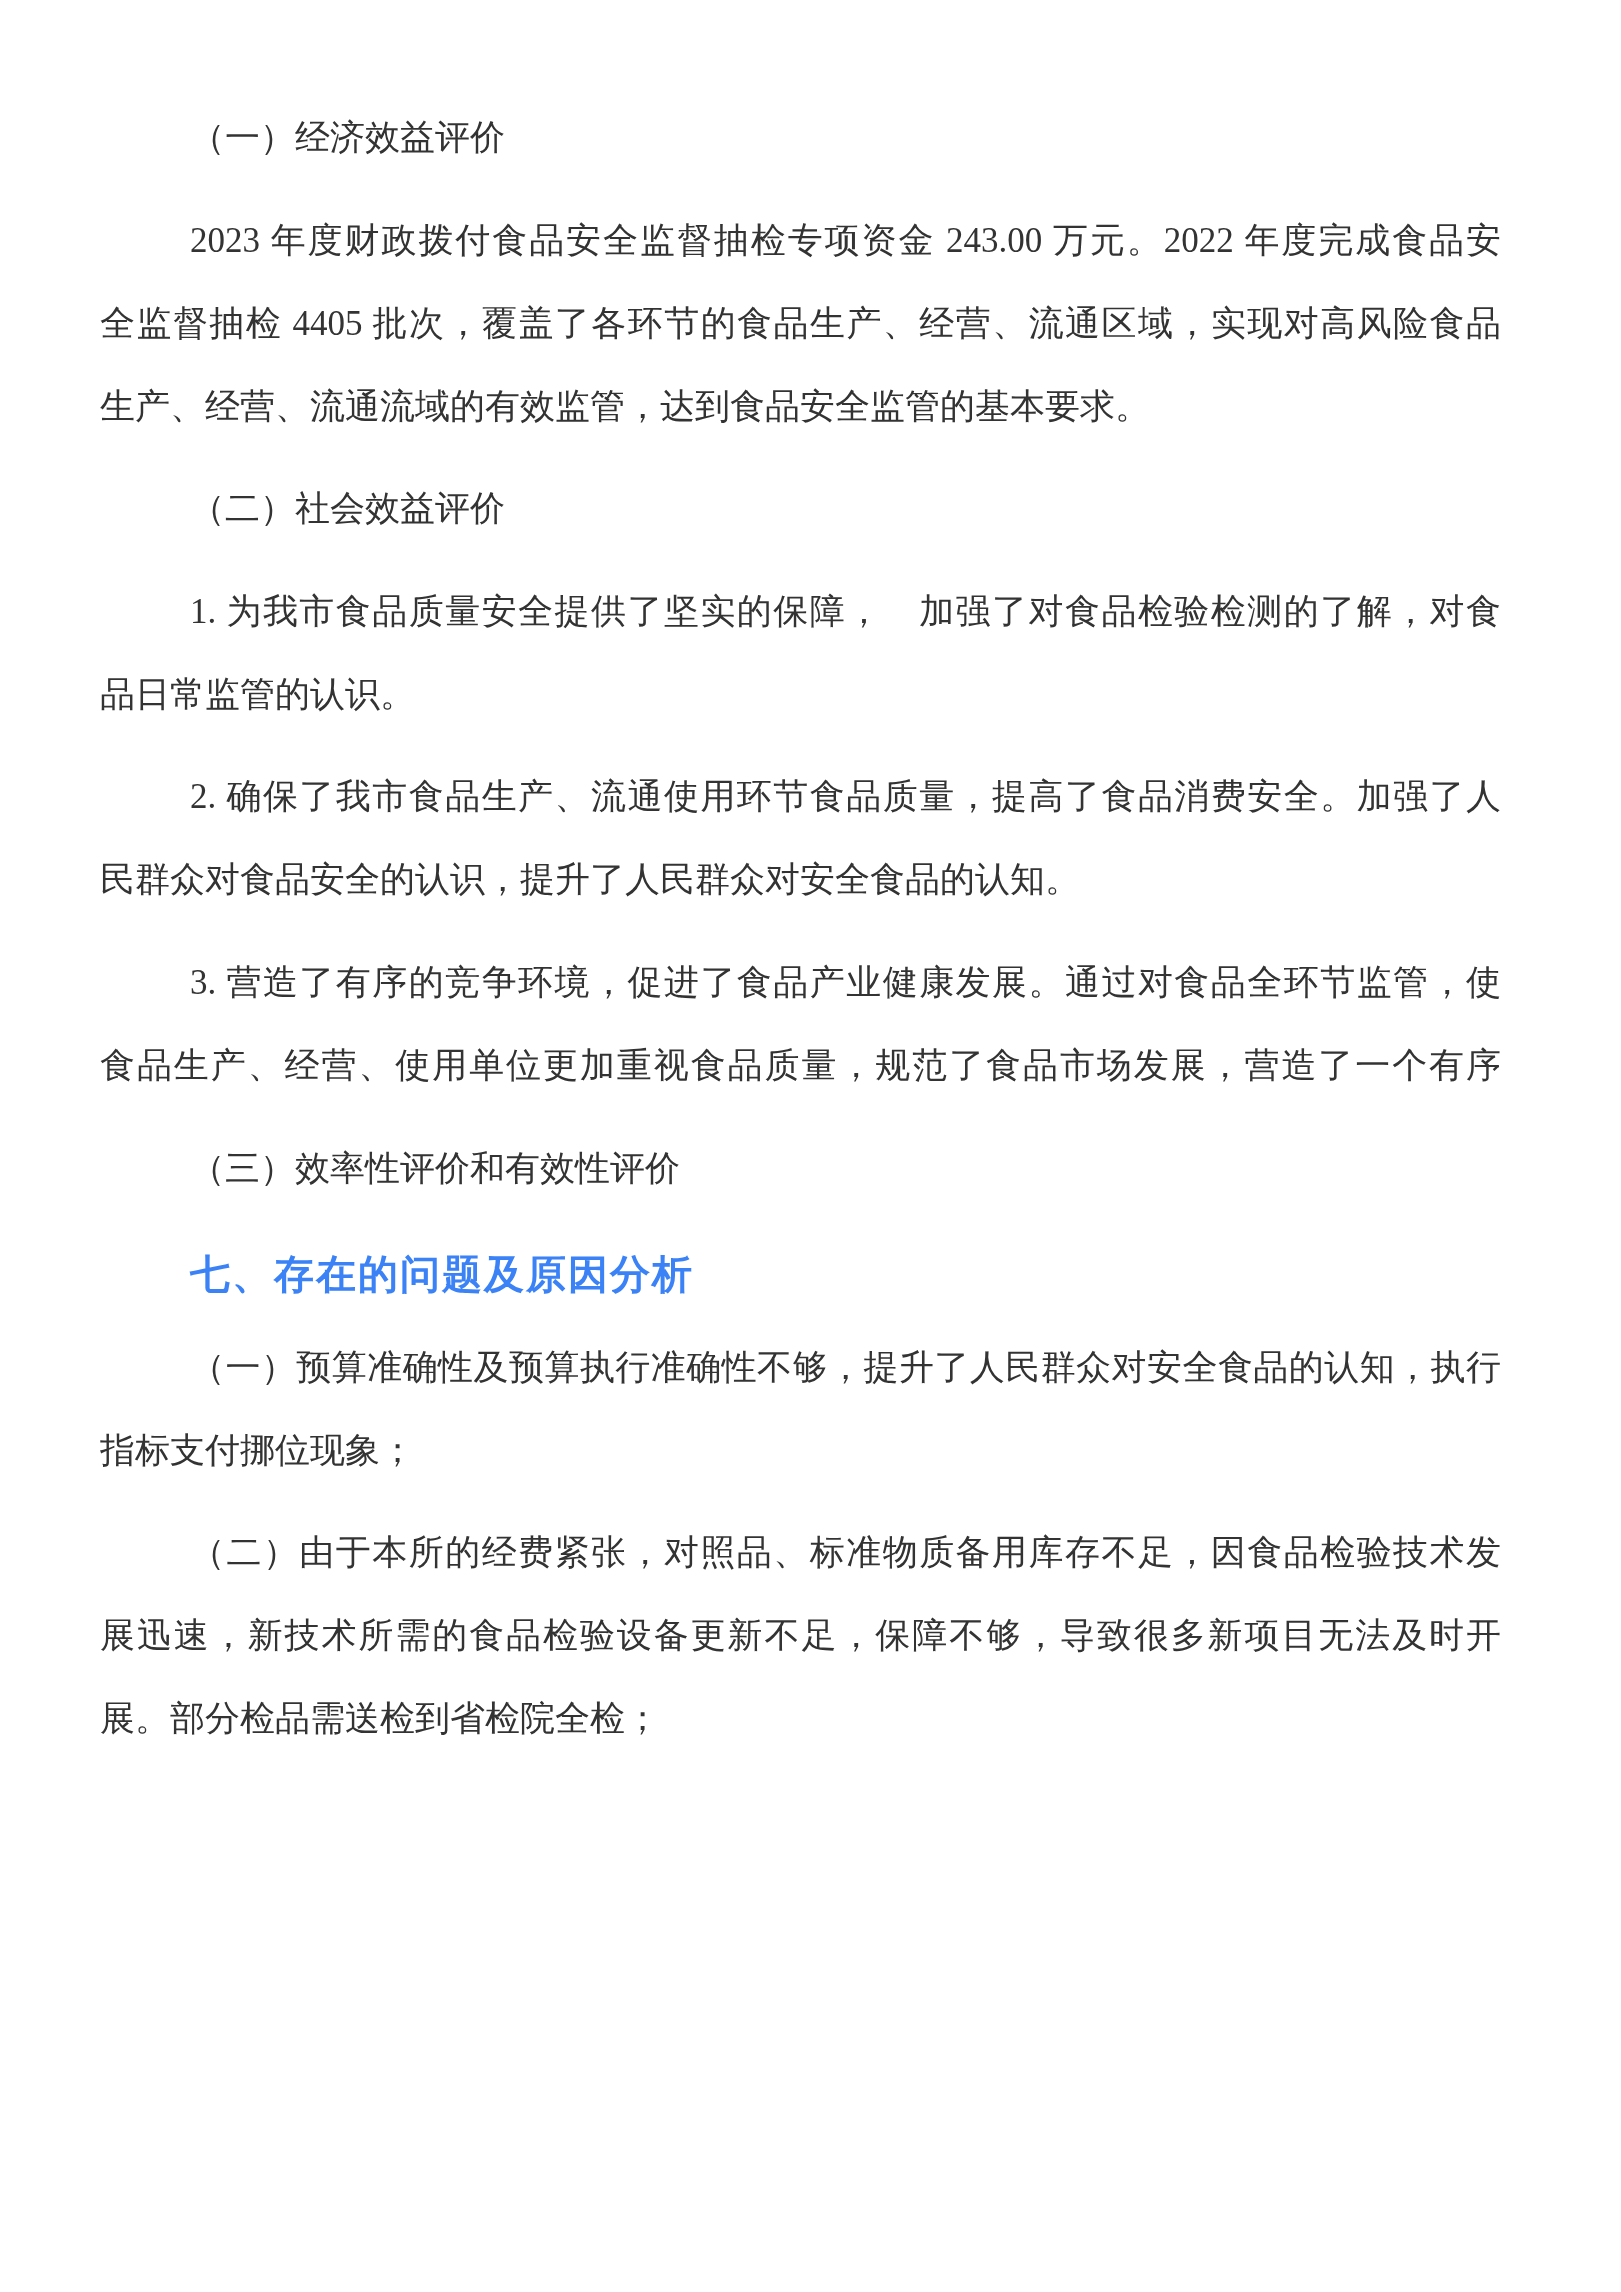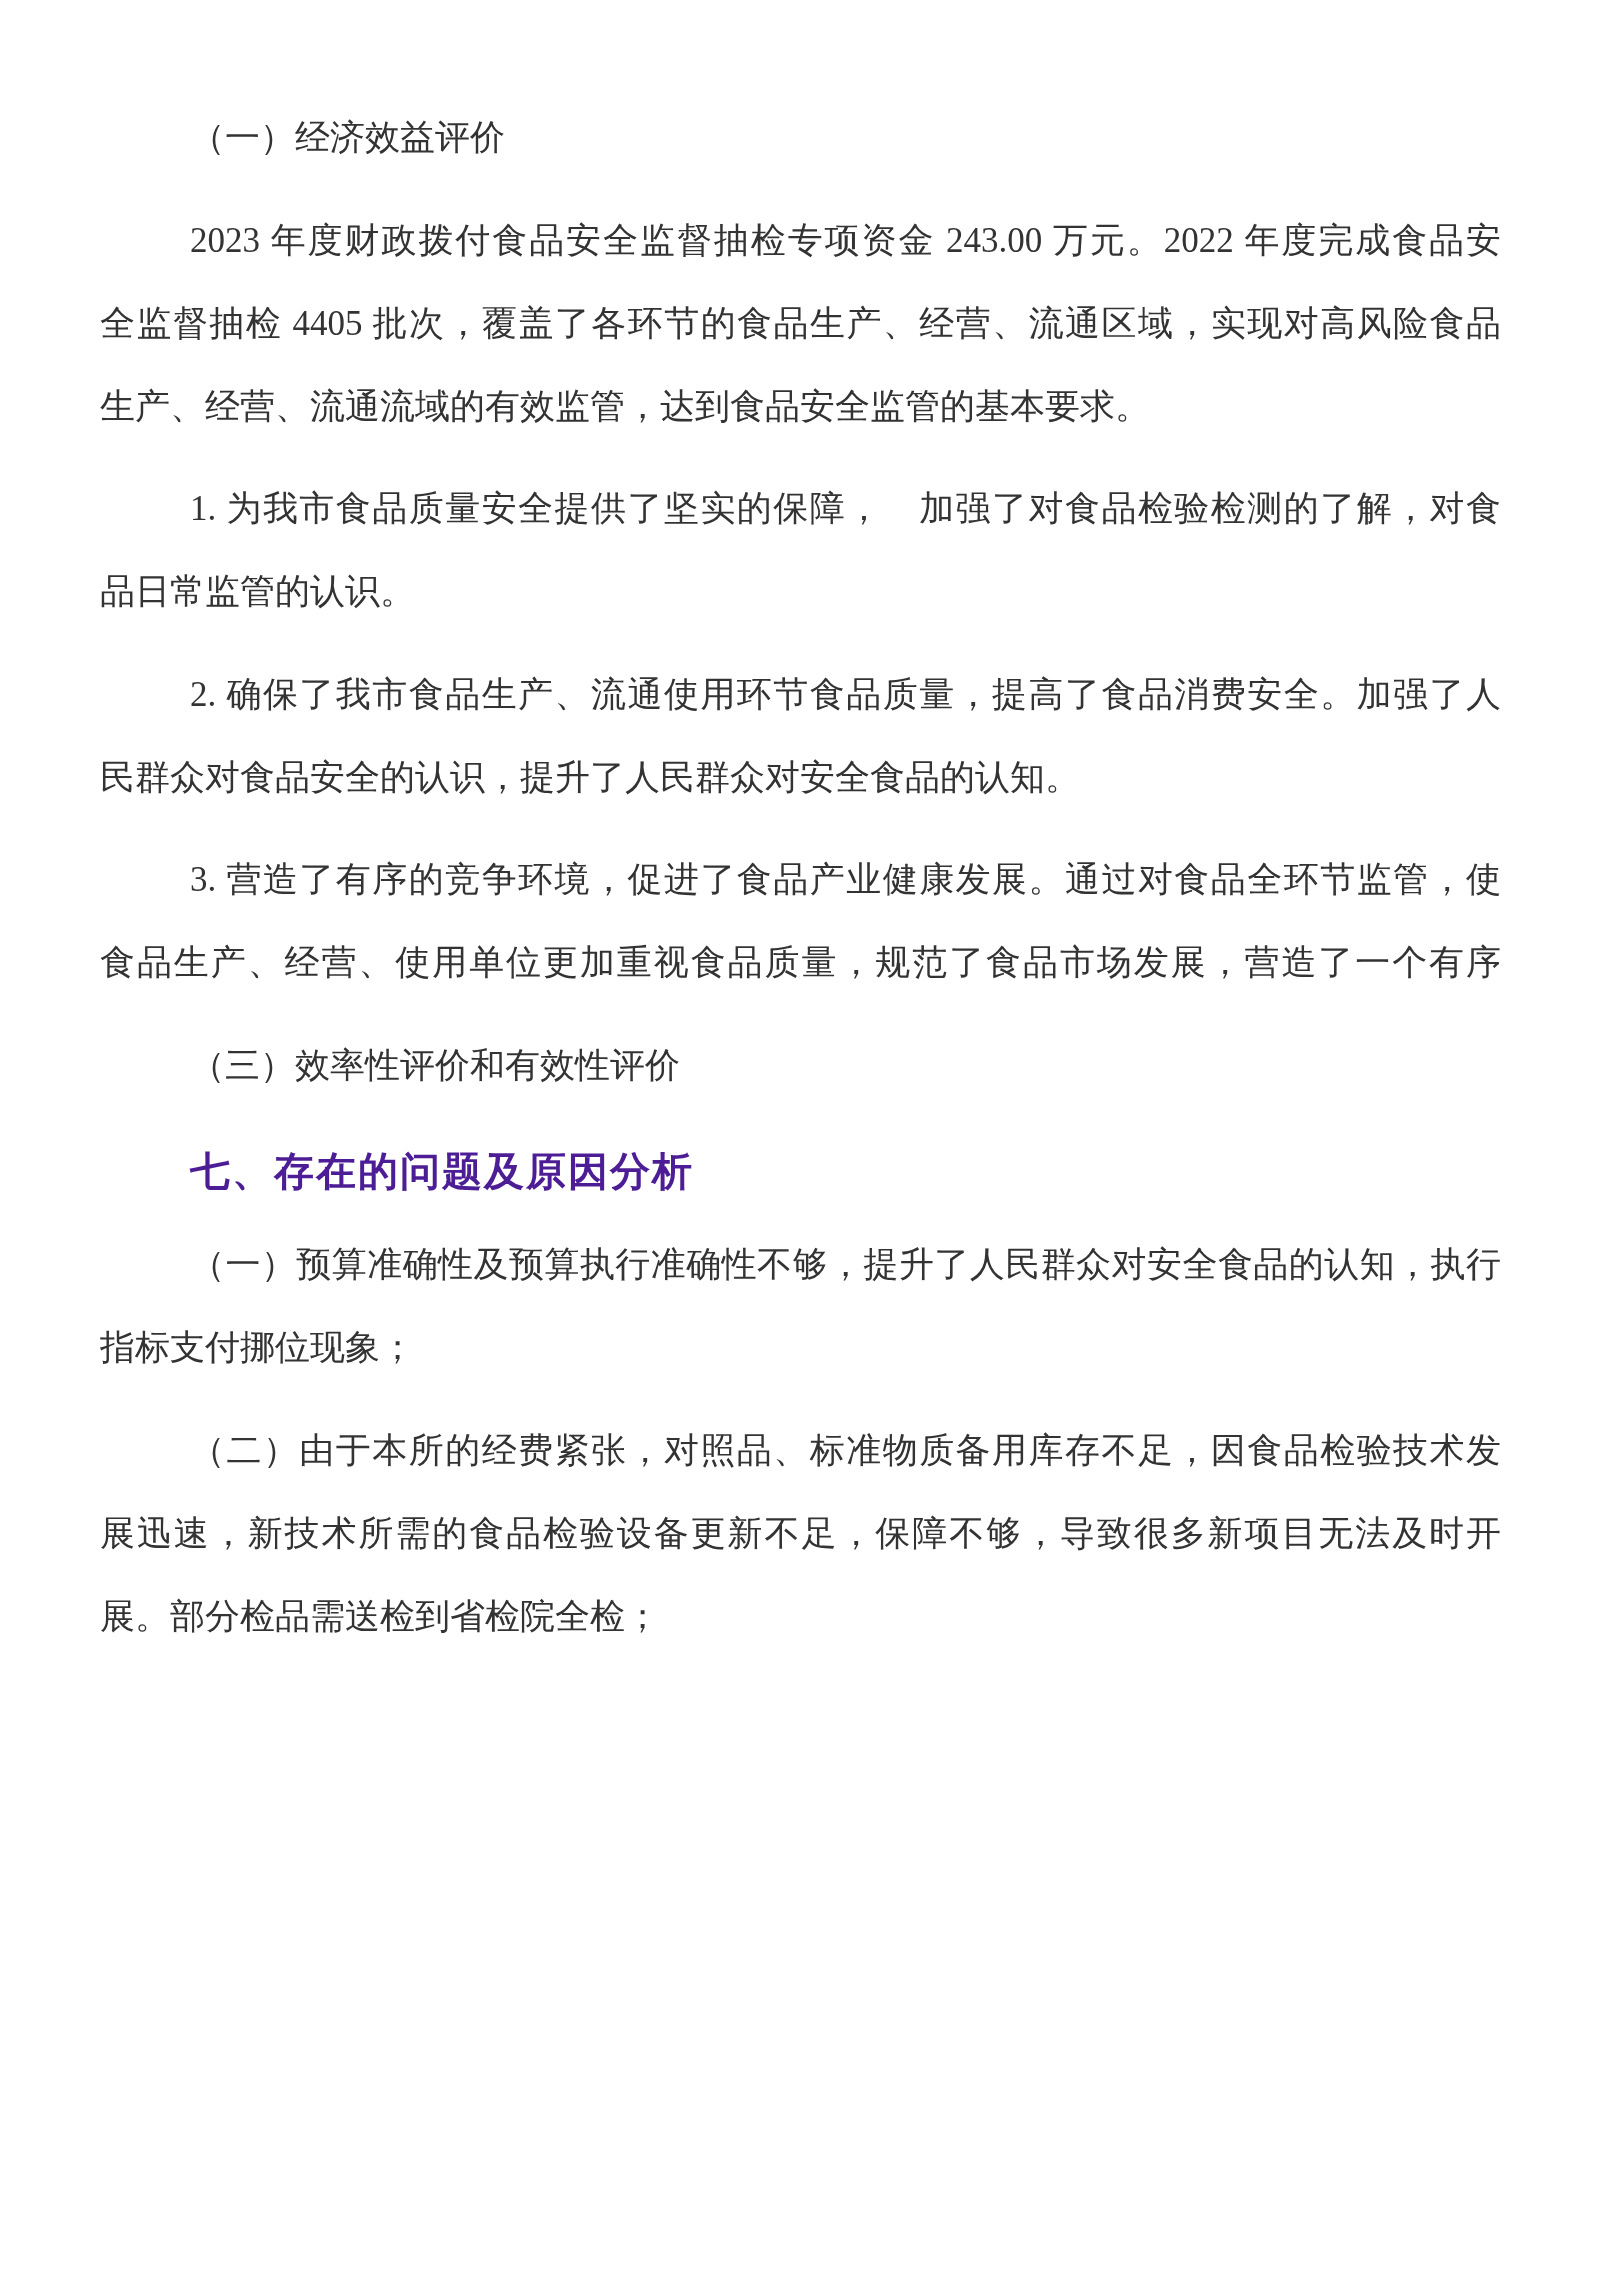--- a/index.html
+++ b/index.html
@@ -47,37 +47,40 @@
   .para.heading {
     margin-top: 23.5px;
   }
   .para.heading + .para {
     margin-top: 9.8px;
   }
   .para.heading .line {
     font-family: "Liberation Sans", "DejaVu Sans", sans-serif;
     font-weight: 700;
     font-size: 40px;
-    color: #4c1d95;
+    color: #3b82f6;
     letter-spacing: 2px;
     text-align-last: left;
   }
 </style>
 </head>
 <body style="background: rgb(255, 255, 255);">
 
 <div class="page">
   <div class="doc-body">
       <div class="para body">
         <div class="line first last">（一）经济效益评价</div>
       </div>
       <div class="para body">
         <div class="line first">2023 年度财政拨付食品安全监督抽检专项资金 243.00 万元。2022 年度完成食品安</div>
         <div class="line">全监督抽检 4405 批次，覆盖了各环节的食品生产、经营、流通区域，实现对高风险食品</div>
         <div class="line last">生产、经营、流通流域的有效监管，达到食品安全监管的基本要求。</div>
+      </div>
+      <div class="para body">
+        <div class="line first last">（二）社会效益评价</div>
       </div>
       <div class="para body">
         <div class="line first">1. 为我市食品质量安全提供了坚实的保障，　加强了对食品检验检测的了解，对食</div>
         <div class="line last">品日常监管的认识。</div>
       </div>
       <div class="para body">
         <div class="line first">2. 确保了我市食品生产、流通使用环节食品质量，提高了食品消费安全。加强了人</div>
         <div class="line last">民群众对食品安全的认识，提升了人民群众对安全食品的认知。</div>
       </div>
       <div class="para body">

